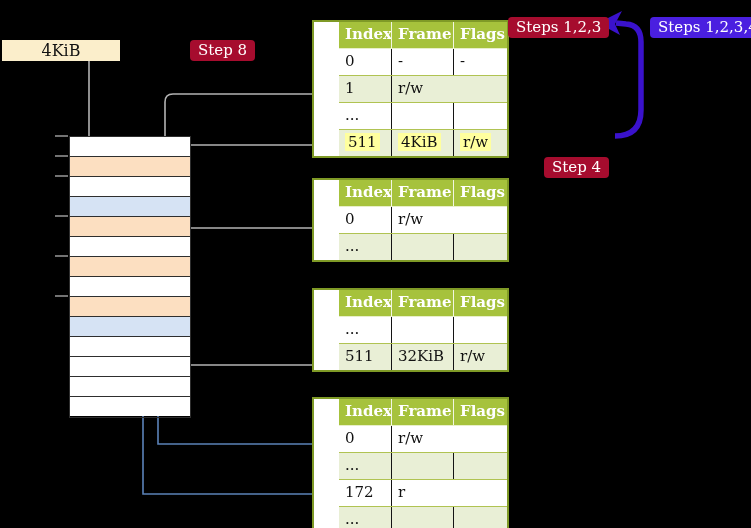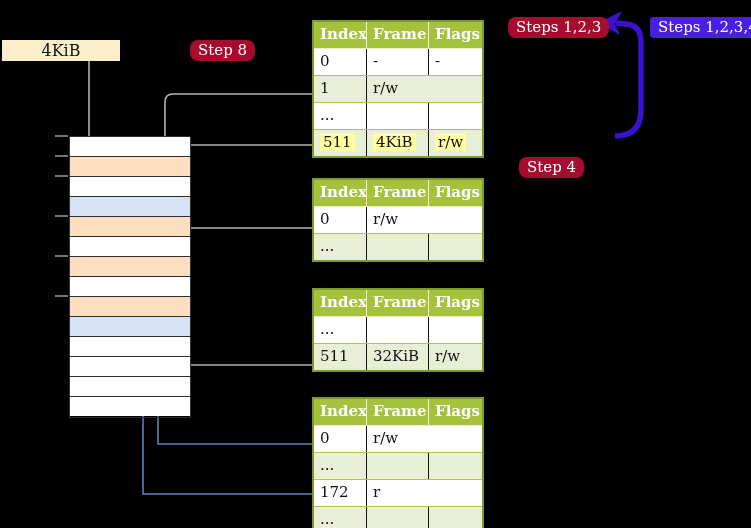--- a/index.html
+++ b/index.html
@@ -16,40 +16,40 @@
   
   .frame-label{position:absolute;left:2px;top:40px;width:118px;height:21px;
     background:var(--label-box);text-align:center;line-height:21px;font-size:16px;}
   
   .memcol{position:absolute;left:69px;top:136px;width:120px;height:280px;
     border:1px solid #2e2e2e;box-sizing:content-box;}
   .memrow{width:120px;height:19px;border-bottom:1px solid #2e2e2e;}
   .memrow:last-child{border-bottom:none;}
   
   .ptable{position:absolute;left:312px;width:168px;border:2px solid var(--table-border);
-    background:#fff;font-size:15px;}
+    background:#fff;font-size:15px;padding-left:25px;}
   .t1{top:20px;} .t2{top:178px;} .t3{top:288px;} .t4{top:397px;}
   .trow{display:grid;grid-template-columns:53px 62px 53px;height:26px;line-height:25px;
     border-bottom:1px solid var(--row-divider);}
   .trow:last-child{border-bottom:none;}
   .trow.alt{background:var(--table-alt-row);}
   .tcell{padding-left:6px;border-right:1px solid #141414;overflow:hidden;white-space:nowrap;}
   .tcell:last-child{border-right:none;}
   .thead{background:var(--table-header);border-bottom:1px solid #e8efc9;}
   .hcell{color:#fff;font-weight:bold;font-size:15px;border-right:1px solid rgba(255,255,255,.85);}
   .hl{background:var(--highlight);padding:0 3px;}
   
   .badge{position:absolute;height:21px;line-height:21px;padding:0 8px;border-radius:4px;
     color:#fff;font-size:15px;white-space:nowrap;}
-  .badge-red{background:var(--badge-red);border-radius:8px;}
+  .badge-red{background:var(--badge-red);}
   .badge-blue{background:var(--badge-blue);}
   .b-step0{left:190px;top:40px;}
   .b-steps123{left:508px;top:17px;}
   .b-steps1234{left:650px;top:17px;}
-  .b-step4{left:519px;top:157px;text-align:right;}
+  .b-step4{left:544px;top:157px;text-align:right;}
   
   .gline{stroke:var(--gray-line);stroke-width:1.6;fill:none;}
   .ghead{fill:var(--gray-line);stroke:none;}
   .bline{stroke:var(--blue-line);stroke-width:1.6;fill:none;}
   .bhead{fill:var(--blue-line);stroke:none;}
   .tick{stroke:#9a9a9a;stroke-width:1.5;}
   .loop{stroke:var(--loop-arrow);stroke-width:5.5;fill:none;}
   .loophead{fill:var(--loop-arrow);stroke:none;}
 </style>
 </head>

